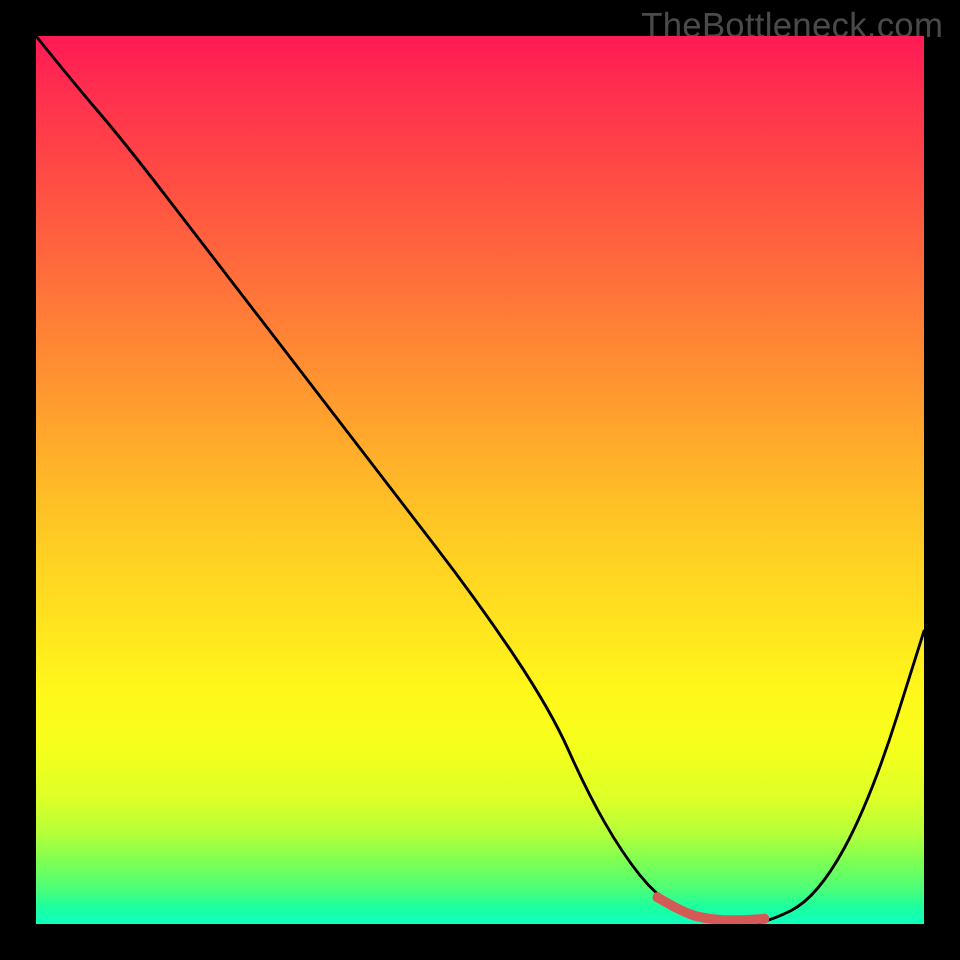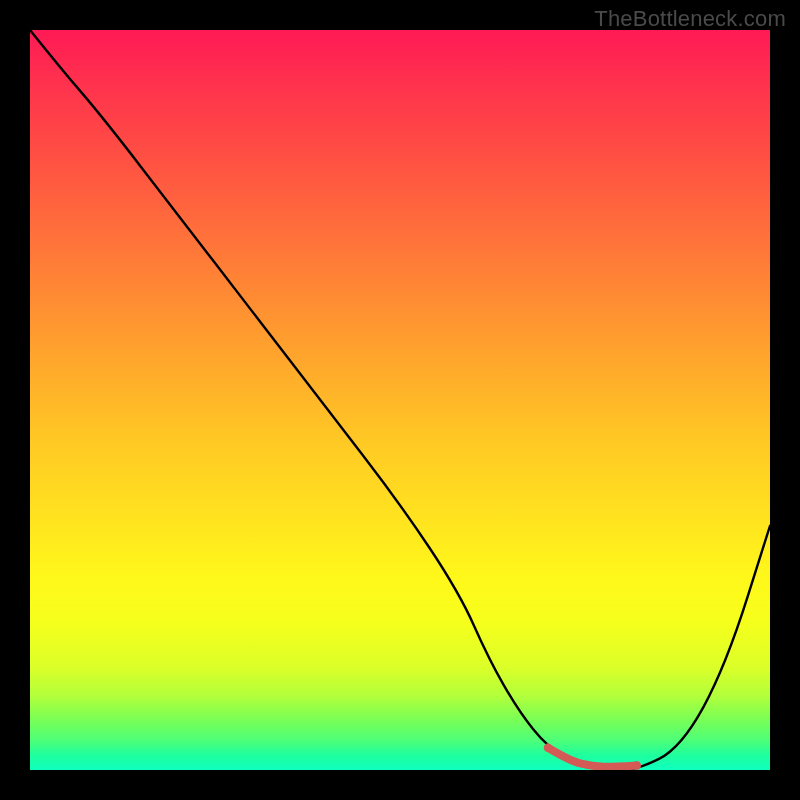--- a/index.html
+++ b/index.html
@@ -44,21 +44,21 @@
       #4dff78 96%,
       #1eff9e 98%,
       #0fffc0 100%
     );
   }
   .attribution {
     position: absolute;
     top: 6px;
     right: 14px;
     color: #4a4a4a;
-    font-size: 22px;
+    font-size: 29px;
     font-weight: 400;
     letter-spacing: 0.2px;
     user-select: none;
   }
   svg.curve {
     position: absolute;
     left: 0;
     top: 0;
     width: 740px;
     height: 740px;

